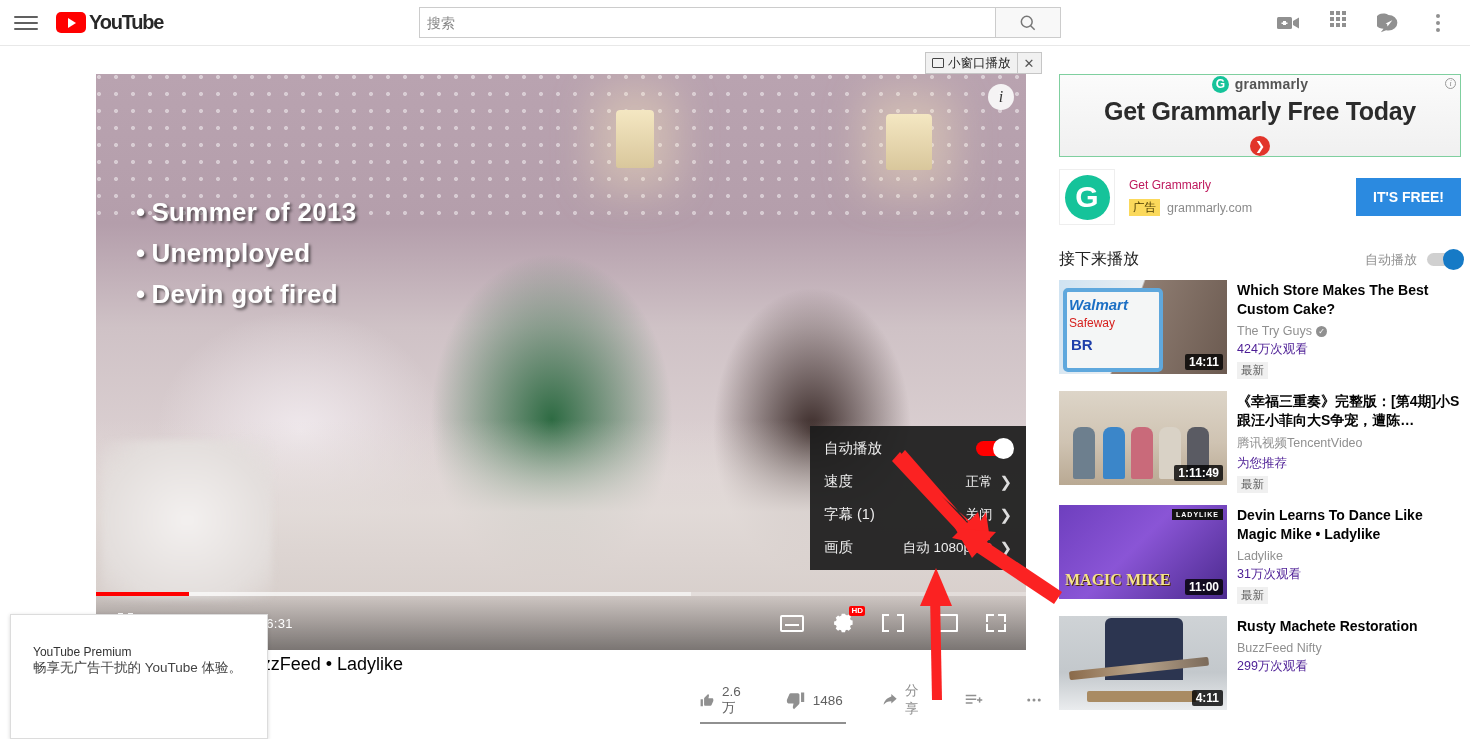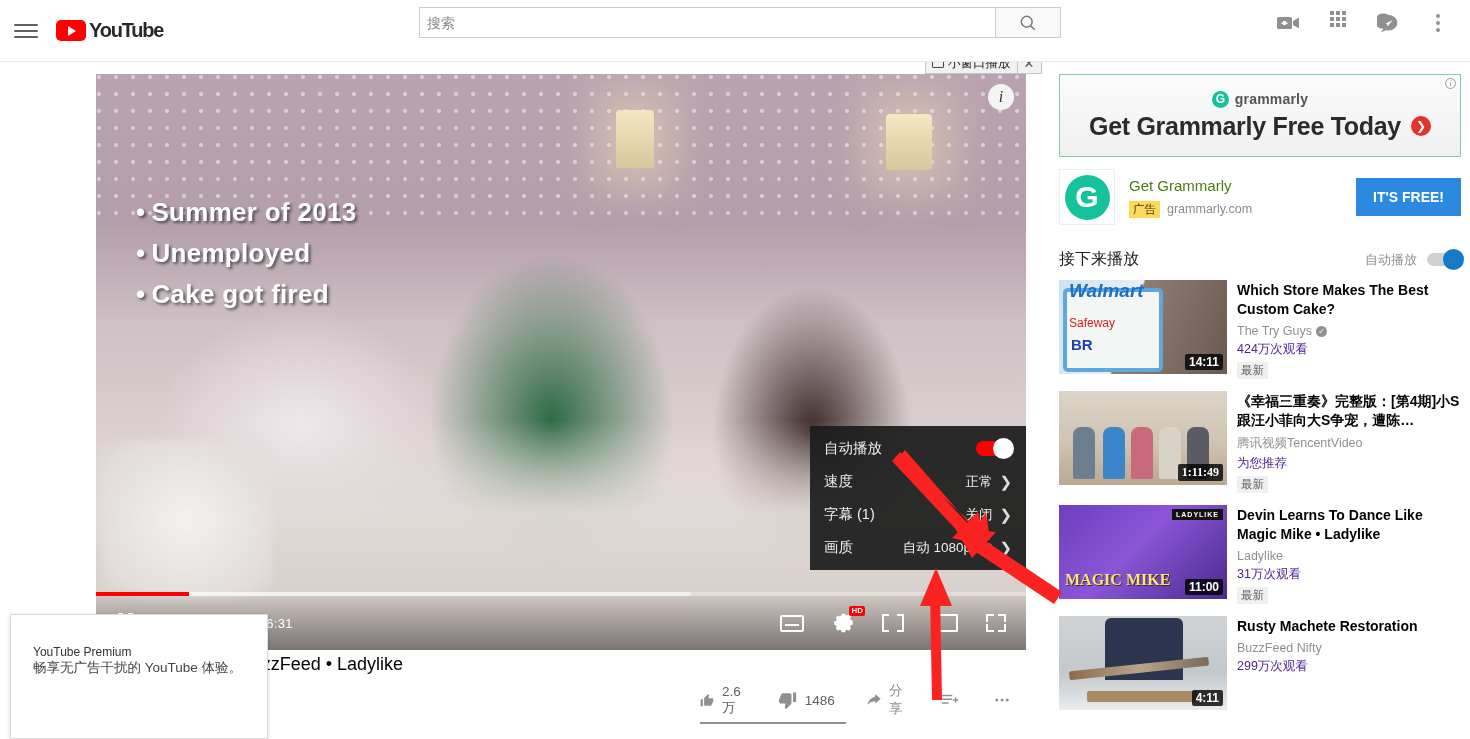--- a/index.html
+++ b/index.html
@@ -6,21 +6,21 @@
   html, body {
     width: 1470px; height: 739px;
     background: #fff;
     font-family: "Liberation Sans", "DejaVu Sans", sans-serif;
     overflow: hidden;
   }
   body { position: relative; }
 
   
   .masthead {
-    position: absolute; top: 0; left: 0; width: 1470px; height: 62px;
+    position: absolute; top: 0; left: 0; width: 1470px; height: 46px;
     background: #fff; display: flex; align-items: center;
     border-bottom: 1px solid #e8e8e8;
     z-index: 50;
   }
   .hamburger {
     width: 24px; height: 18px; margin-left: 14px; margin-right: 18px;
     display: flex; flex-direction: column; justify-content: space-between;
     cursor: pointer; padding: 2px 0;
   }
   .hamburger i { display:block; height: 2px; background: #606060; border-radius: 1px; }
@@ -193,21 +193,21 @@
   .toggle::after {
     content:""; position:absolute; right: -2px; top: -3px; width: 21px; height: 21px;
     border-radius: 50%; background: #fff;
   }
   .hd-red { color: #ff4444; font-size: 10px; font-weight: bold; vertical-align: super; }
 
   
   .meta { position: absolute; left: 96px; top: 604px; width: 930px; }
   .vid-title { font-size: 18px; color: #030303; padding-top: 4px; }
   .action-row {
-    position: absolute; left: 604px; top: 32px; display: flex; gap: 4px;
+    position: absolute; left: 604px; top: 32px; display: flex; gap: 12px;
   }
   .act { display: flex; align-items: center; gap: 8px; color: #909090; font-size: 13.5px; cursor: pointer; margin-right: 28px; }
   .thumb-up, .thumb-down { width: 19px; height: 19px; fill: #909090; }
   .act .cnt { color: #606060; font-size: 13.5px; }
   .underline { position:absolute; left:604px; top:72px; width: 146px; height: 2px; background: #909090; }
 
   
   .premium-pop {
     position: absolute; left: 10px; top: 568px; width: 258px; height: 125px;
     background: #fff; border: 1px solid #dcdcdc;
@@ -231,36 +231,36 @@
     display: flex; align-items: center; justify-content: center;
     font-family: "Liberation Serif", serif; font-style: italic;
   }
   .gram-row { display: flex; align-items: center; gap: 6px; margin-bottom: 4px; }
   .gram-circle {
     width: 17px; height: 17px; border-radius: 50%; background: #15c39a;
     display: flex; align-items: center; justify-content: center;
     color: #fff; font-size: 12px; font-weight: bold;
   }
   .gram-word { font-size: 14px; color: #555; font-weight: 600; letter-spacing: .2px; }
-  .ad-head { font-size: 25px; font-weight: bold; color: #2b2b2b; display: flex; align-items: center; gap: 10px; letter-spacing: -.3px; }
+  .ad-head { font-size: 25px; font-weight: bold; color: #2b2b2b; display: flex; align-items: center; gap: 10px; letter-spacing: -.3px; flex-direction: column; }
   .ad-arrow {
     width: 20px; height: 20px; border-radius: 50%; background: #e2342a;
     color: #fff; font-size: 12px; display: flex; align-items: center; justify-content: center;
   }
   .ad-row { display: flex; align-items: center; margin-top: 12px; }
   .ad-logo {
     width: 56px; height: 56px; background: #fff; border: 1px solid #eee;
     display: flex; align-items: center; justify-content: center; flex: 0 0 56px;
   }
   .ad-logo .c {
     width: 45px; height: 45px; border-radius: 50%; background: #15c39a;
     color: #fff; font-size: 30px; font-weight: bold; display: flex; align-items: center; justify-content: center;
   }
   .ad-txt { margin-left: 14px; flex: 1; }
-  .ad-t1 { font-size: 15px; color: #4d7c0f; margin-bottom: 7px; }
+  .ad-t1 { font-size: 12px; color: #be185d; margin-bottom: 7px; }
   .ad-sub { display: flex; align-items: center; gap: 7px; }
   .ad-tag { background: #fbd95b; color: #4a3a00; font-size: 11.5px; padding: 1px 4px; }
   .ad-url { font-size: 12.5px; color: #8b8b8b; }
   .ad-cta {
     background: #2b8ae0; color: #fff; font-size: 14px; font-weight: bold;
     padding: 11px 17px; cursor: pointer; align-self: center;
   }
 
   .upnext-row {
     display: flex; align-items: center; justify-content: space-between;
@@ -284,24 +284,24 @@
   .vinfo { flex: 1; min-width: 0; padding-top: 1px; }
   .vtitle { font-size: 14px; font-weight: bold; color: #030303; line-height: 19px; max-height: 38px; overflow: hidden; }
   .vchan { font-size: 12.5px; color: #909090; margin-top: 5px; display: flex; align-items: center; gap: 4px; }
   .verified { width: 11px; height: 11px; border-radius: 50%; background: #909090; color:#fff; font-size:8px; display:flex; align-items:center; justify-content:center; }
   .vviews { font-size: 12.5px; color: #4c1d95; margin-top: 3px; }
   .vbadge { display: inline-block; font-size: 11.5px; color: #606060; background: #f0f0f0; padding: 1px 4px; margin-top: 4px; }
 
   
   .th1 { background: linear-gradient(110deg,#cfe3f2 0%,#e9eef2 42%,#8f7d72 43%,#6b5a50 100%); }
   .th1::before { content:""; position:absolute; left:4px; top:8px; width:92px; height:76px; background:#f4f6f6; border:4px solid #5fa8dd; border-radius:5px; }
-  .th1 .w1 { position:absolute; left:10px; top:0; font-size:19px; font-weight:bold; color:#1c6fc4; font-style:italic; }
+  .th1 .w1 { position:absolute; left:10px; top:16px; font-size:15px; font-weight:bold; color:#1c6fc4; font-style:italic; }
   .th1 .w2 { position:absolute; left:10px; top:36px; font-size:12px; font-weight:normal; color:#d6201d; }
   .th1 .w3 { position:absolute; left:12px; top:56px; font-size:15px; font-weight:bold; color:#1e3faa; }
-  .th2 { background: linear-gradient(to bottom,#ddd5c8 0%,#cfc3b2 55%,#b9a993 100%); font-family: Liberation Serif, serif; }
+  .th2 { background: linear-gradient(to bottom,#ddd5c8 0%,#cfc3b2 55%,#b9a993 100%); }
   .th2 .p { position:absolute; bottom:6px; width:22px; height:52px; border-radius:8px 8px 2px 2px; }
   .th3 { background: linear-gradient(135deg,#6e3fbe 0%,#8a55d6 45%,#4b2a8e 100%); }
   .th3 .m {
     position:absolute; left:6px; bottom:12px; color:#f5e38a; font-size:16px; font-weight:bold;
     font-family:"Liberation Serif",serif; text-shadow:1px 1px 0 #4a2a00; line-height:15px;
   }
   .th3 .tag { position:absolute; right:4px; top:4px; background:#121212; color:#fff; font-size:7px; font-weight:bold; padding:2px 4px; letter-spacing:1px; }
   .th4 { background: linear-gradient(to bottom,#cfd3d6 0%,#c3c8cc 60%,#eaecee 100%); }
   .th4 .shirt { position:absolute; left:46px; top:2px; width:78px; height:62px; background:#2c3550; border-radius:6px 6px 0 0; }
   .th4 .blade { position:absolute; left:10px; top:48px; width:140px; height:9px; background:linear-gradient(to right,#8a6a4a,#b9a58c,#7b6a5a); transform:rotate(-6deg); border-radius:2px; }
@@ -372,21 +372,21 @@
     <div class="vid-bg">
       <div class="wallpaper-dots"></div>
       <div class="lamp" style="left:520px;top:36px;width:38px;height:58px;"></div>
       <div class="lamp" style="left:790px;top:40px;width:46px;height:56px;"></div>
       <div class="sofa"></div>
       <div class="fur"></div>
     </div>
     <div class="ov-text">
       <div>Summer of 2013</div>
       <div>Unemployed</div>
-      <div>Cake got fired</div>
+      <div>Devin got fired</div>
     </div>
     <div class="info-badge">i</div>
 
     <div class="settings-menu">
       <div class="smi">
         <span class="lbl">自动播放</span>
         <span class="toggle"></span>
       </div>
       <div class="smi">
         <span class="lbl">速度</span>

